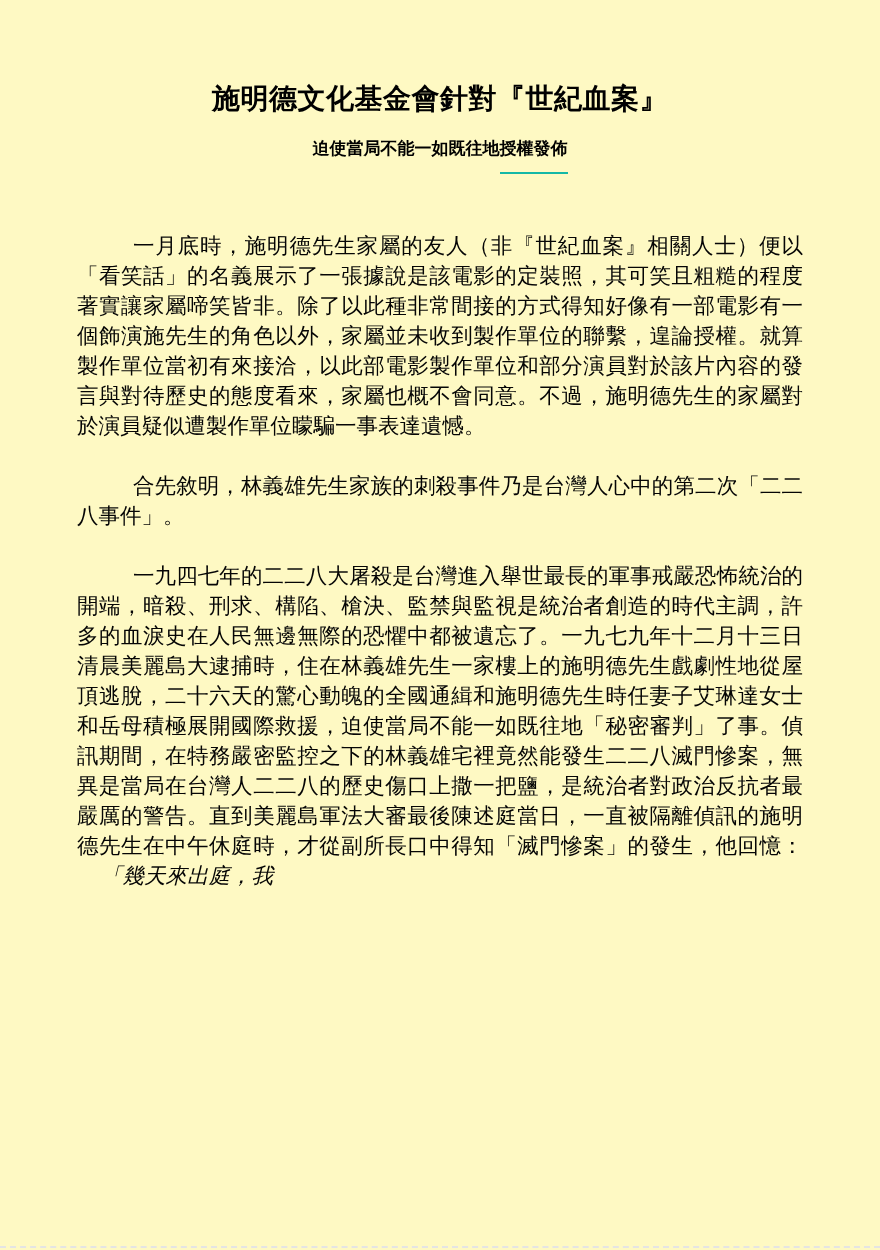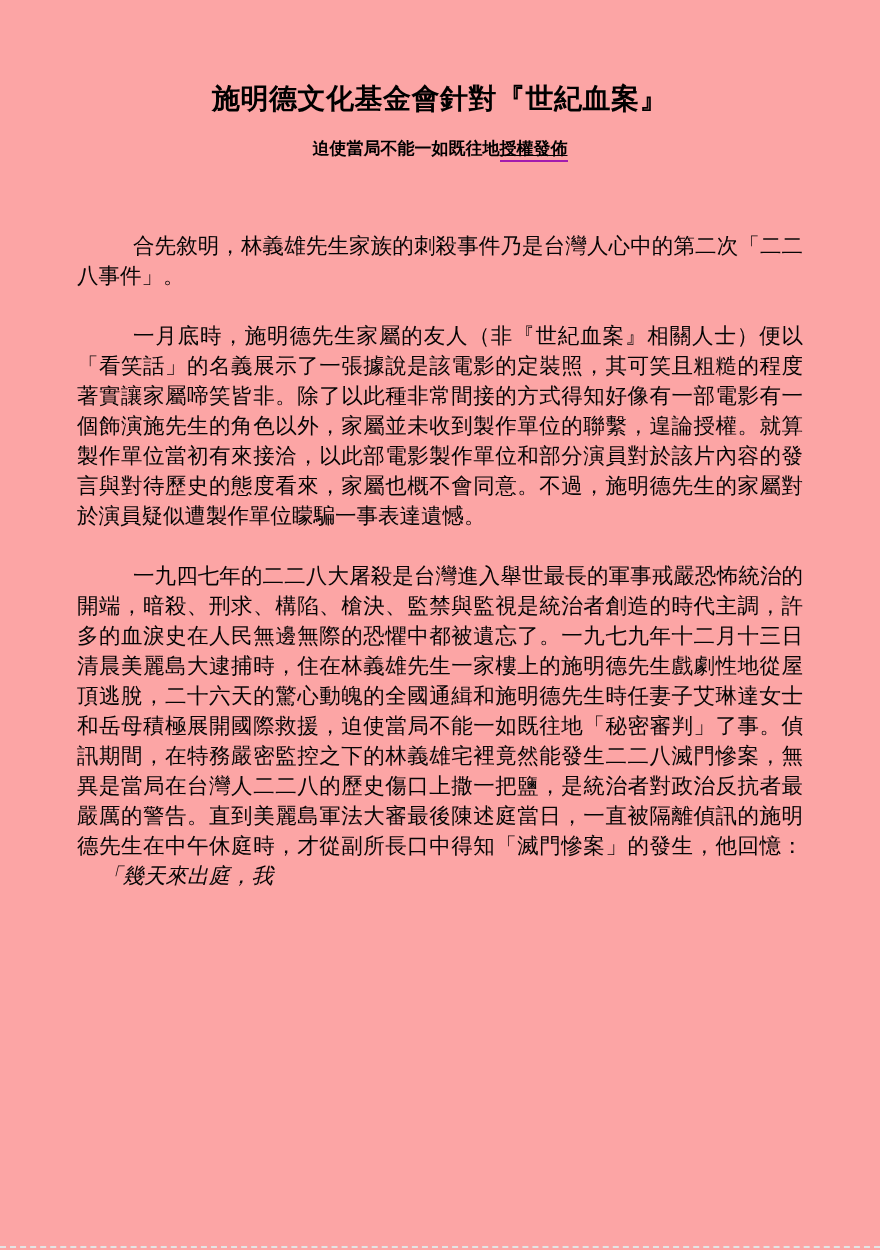--- a/index.html
+++ b/index.html
@@ -11,21 +11,21 @@
     width: 880px;
     height: 1250px;
     position: relative;
     overflow: hidden;
   }
   .page {
     position: absolute;
     inset: 0;
     box-sizing: border-box;
     padding: 76px 77px 0 77px;
-    background: #fca5a5;
+    background: #fef9c3;
   }
   .doc-title {
     margin: 0;
     text-align: center;
     font-family: "Liberation Sans", "DejaVu Sans", sans-serif;
     font-weight: 700;
     font-size: 28px;
     line-height: 45px;
     letter-spacing: 0.5px;
     color: #000000;
@@ -34,23 +34,22 @@
   .subtitle {
     margin: 16px 0 0 0;
     text-align: center;
     font-family: "Liberation Sans", "DejaVu Sans", sans-serif;
     font-weight: 700;
     font-size: 17px;
     line-height: 24px;
     color: #000000;
   }
   .subtitle .underlined {
-    border-bottom: 2px solid #a21caf;
-    padding-bottom: 2px;
-    text-decoration: underline;
+    border-bottom: 2px solid #14b8a6;
+    padding-bottom: 14px;
   }
   .doc-body {
     margin-top: 70px;
     font-family: "Liberation Serif", "DejaVu Serif", serif;
     font-size: 21.5px;
     line-height: 30px;
     text-align: justify;
     text-justify: inter-ideograph;
     color: #050505;
   }
@@ -76,23 +75,23 @@
 
 <div class="page">
 
   <h1 class="doc-title">
     <span class="title-line">施明德文化基金會針對『世紀血案』</span>
   </h1>
 
   <p class="subtitle"><span>迫使當局不能一如既往地</span><span class="underlined">授權發佈</span></p>
 
   <div class="doc-body">
+    <p class="para">一月底時，施明德先生家屬的友人（非『世紀血案』相關人士）便以「看笑話」的名義展示了一張據說是該電影的定裝照，其可笑且粗糙的程度著實讓家屬啼笑皆非。除了以此種非常間接的方式得知好像有一部電影有一個飾演施先生的角色以外，家屬並未收到製作單位的聯繫，遑論授權。就算製作單位當初有來接洽，以此部電影製作單位和部分演員對於該片內容的發言與對待歷史的態度看來，家屬也概不會同意。不過，施明德先生的家屬對於演員疑似遭製作單位矇騙一事表達遺憾。</p>
+
     <p class="para">合先敘明，林義雄先生家族的刺殺事件乃是台灣人心中的第二次「二二八事件」。</p>
-
-    <p class="para">一月底時，施明德先生家屬的友人（非『世紀血案』相關人士）便以「看笑話」的名義展示了一張據說是該電影的定裝照，其可笑且粗糙的程度著實讓家屬啼笑皆非。除了以此種非常間接的方式得知好像有一部電影有一個飾演施先生的角色以外，家屬並未收到製作單位的聯繫，遑論授權。就算製作單位當初有來接洽，以此部電影製作單位和部分演員對於該片內容的發言與對待歷史的態度看來，家屬也概不會同意。不過，施明德先生的家屬對於演員疑似遭製作單位矇騙一事表達遺憾。</p>
 
 
     <p class="para"><span>一九四七年的二二八大屠殺是台灣進入舉世最長的軍事戒嚴恐怖統治的開端，暗殺、刑求、構陷、槍決、監禁與監視是統治者創造的時代主調，許多的血淚史在人民無邊無際的恐懼中都被遺忘了。一九七九年十二月十三日清晨美麗島大逮捕時，住在林義雄先生一家樓上的施明德先生戲劇性地從屋頂逃脫，二十六天的驚心動魄的全國通緝和施明德先生時任妻子艾琳達女士和岳母積極展開國際救援，迫使當局不能一如既往地「秘密審判」了事。偵訊期間，在特務嚴密監控之下的林義雄宅裡竟然能發生二二八滅門慘案，無異是當局在台灣人二二八的歷史傷口上撒一把鹽，是統治者對政治反抗者最嚴厲的警告。直到美麗島軍法大審最後陳述庭當日，一直被隔離偵訊的施明德先生在中午休庭時，才從副所長口中得知「滅門慘案」的發生，他回憶：</span><span class="kai-quote">「幾天來出庭，我</span></p>
   </div>
 
   <div class="bottom-rule"></div>
 
 </div>
 
 </body></html>

